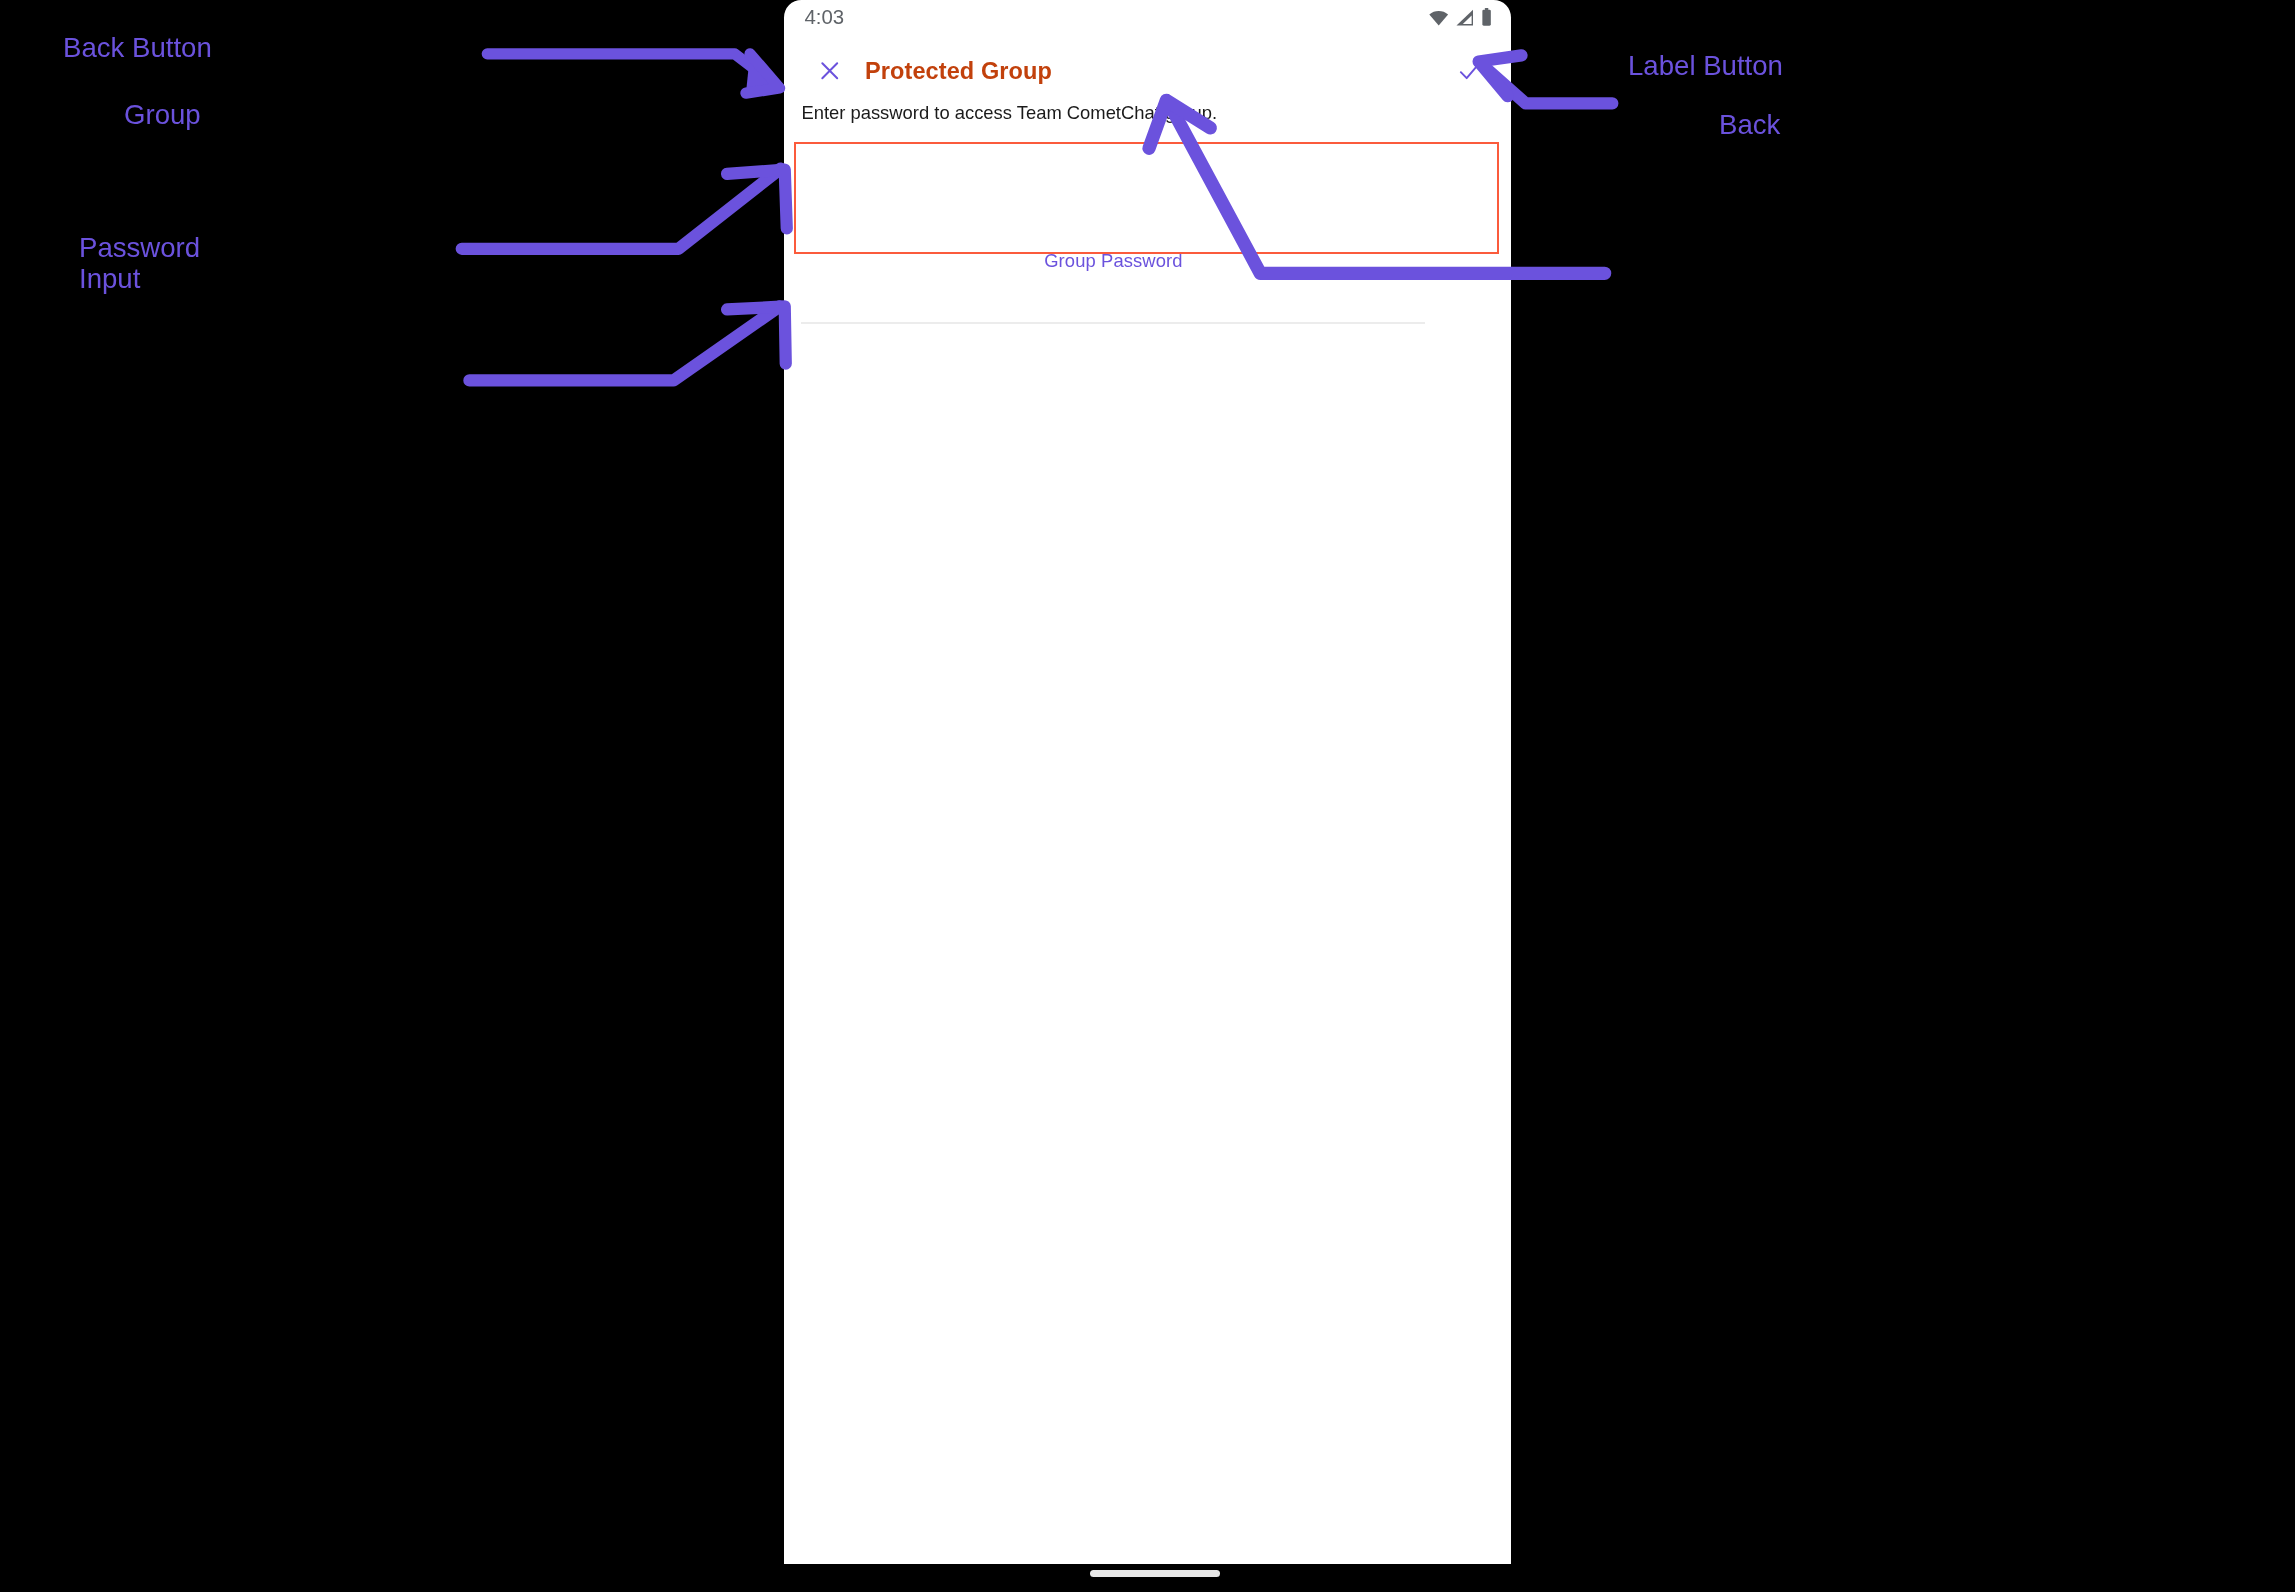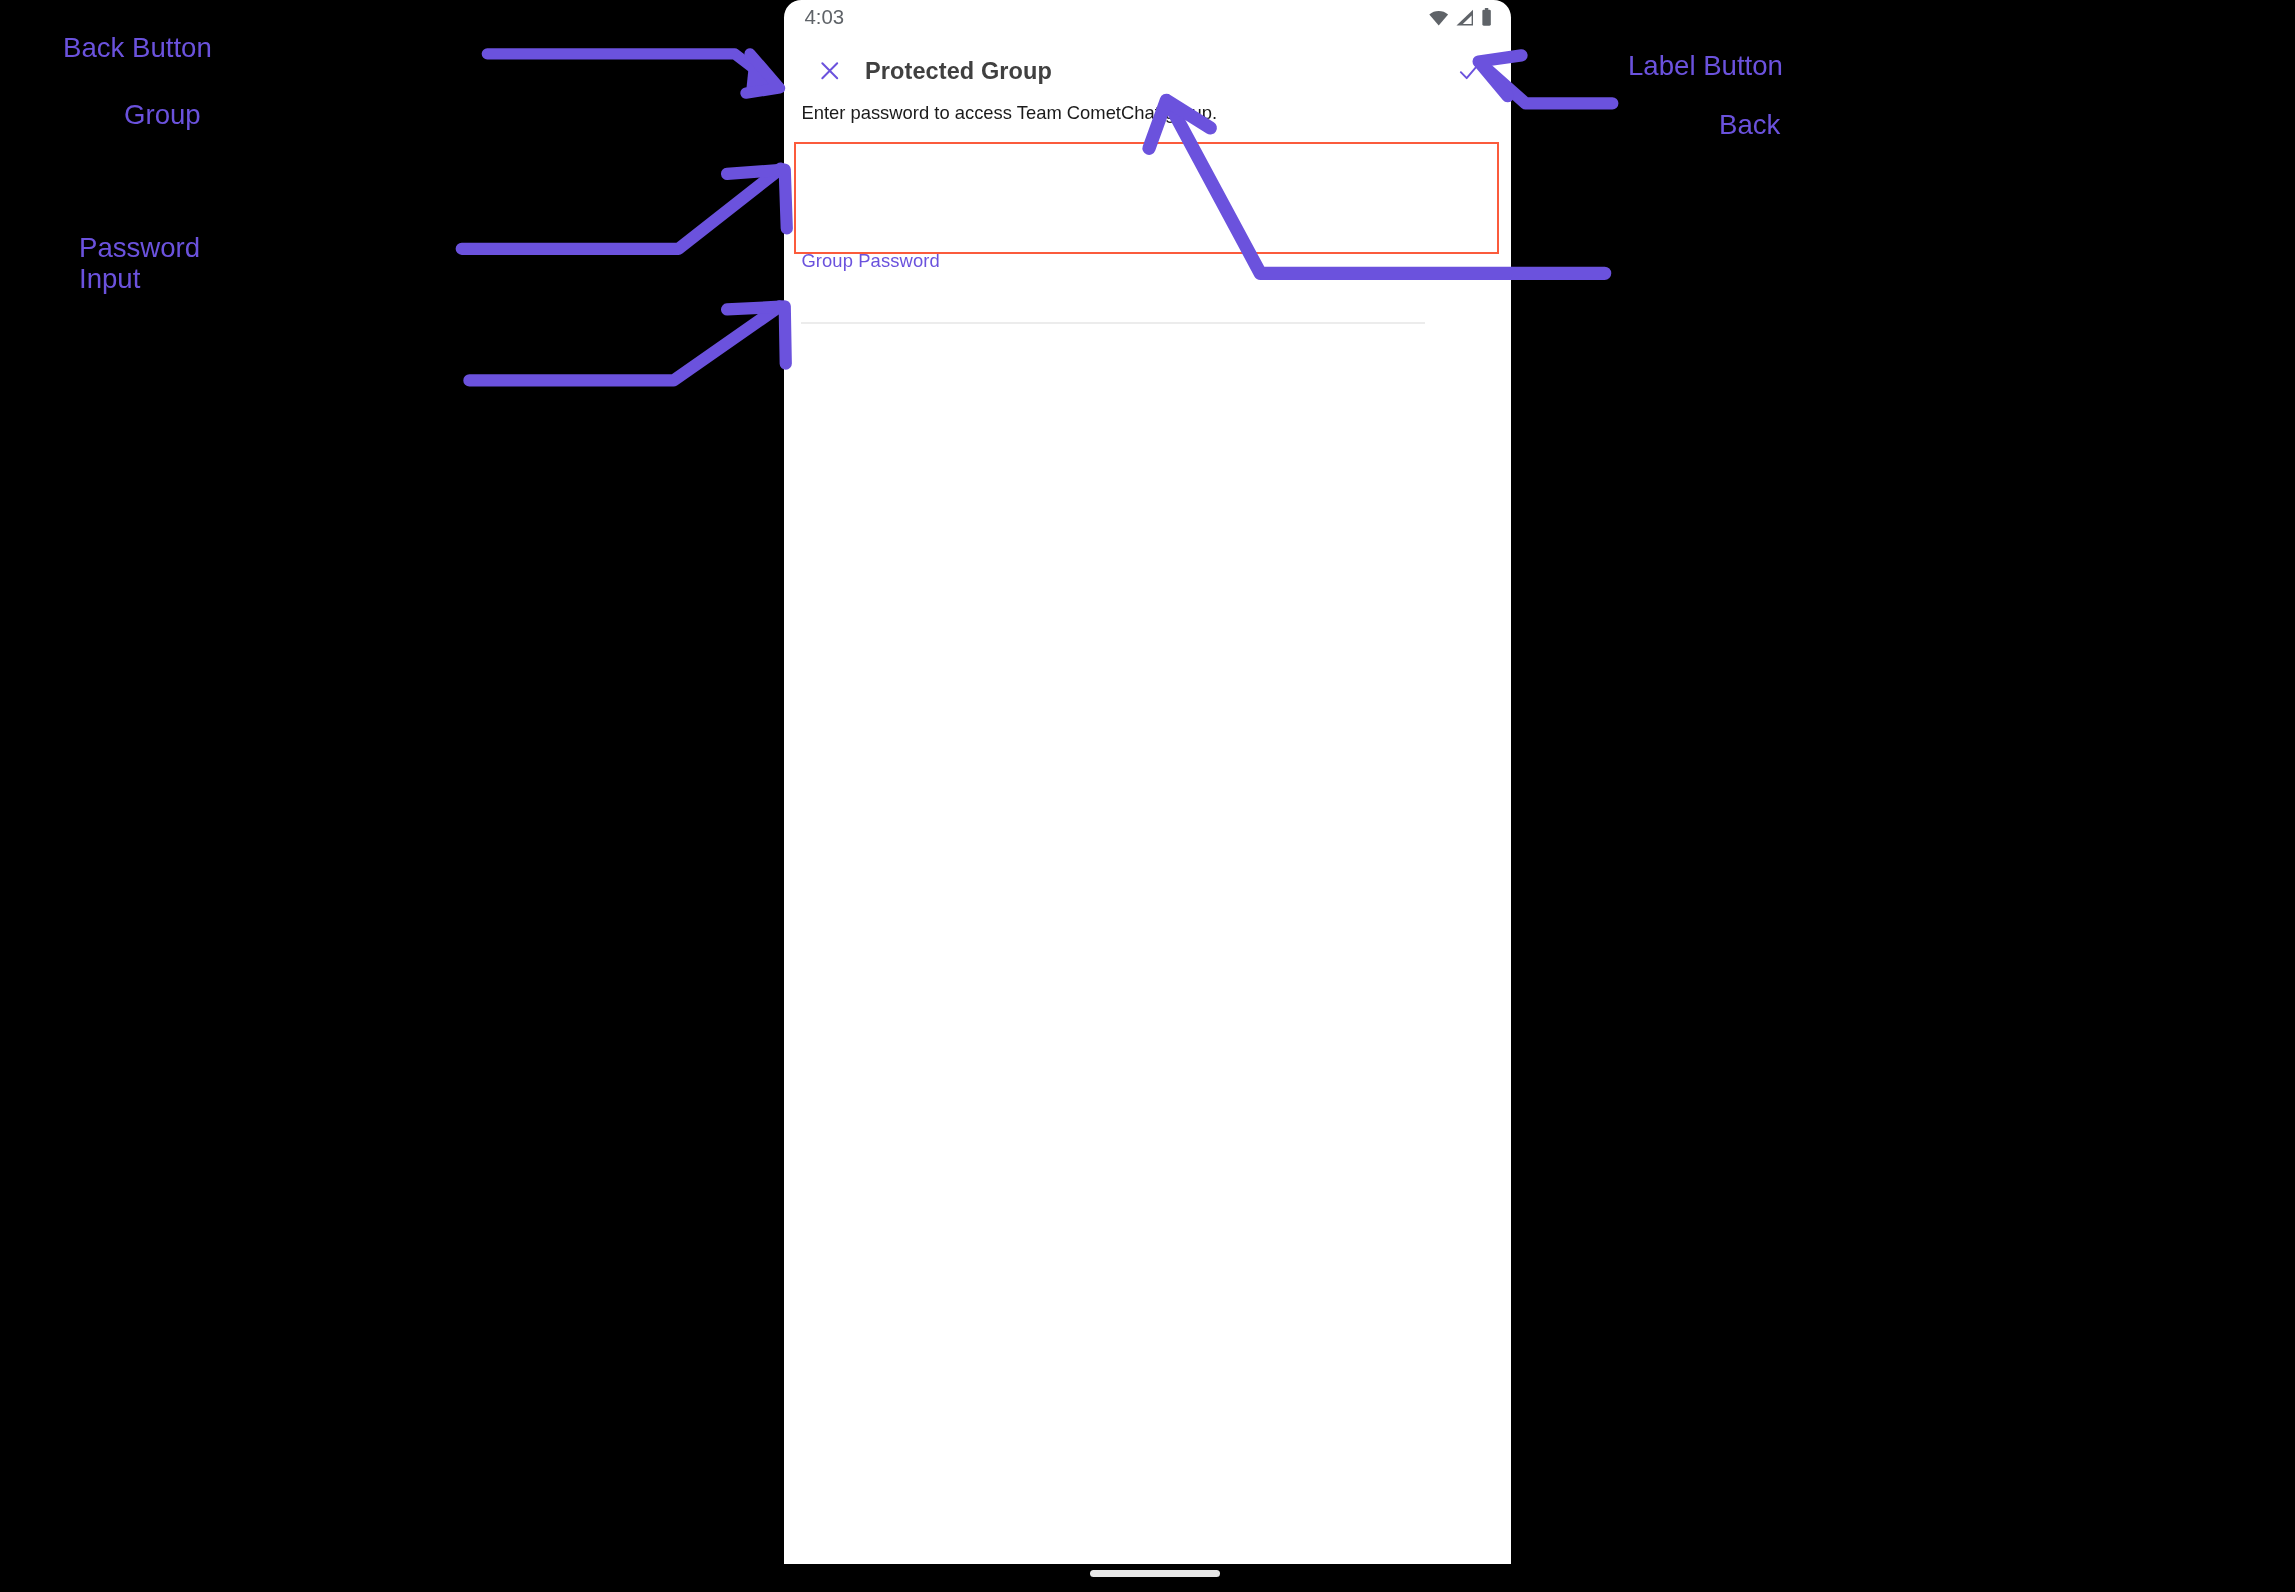--- a/index.html
+++ b/index.html
@@ -48,38 +48,38 @@
     cursor: pointer;
   }
   .appbar-action {
     position: absolute; right: 22.5px; top: 10.2px;
     width: 37px; height: 37px;
     display: flex; align-items: center; justify-content: center;
     cursor: pointer;
   }
   .appbar-title {
     position: absolute; left: 81px; top: 15.3px;
-    font-size: 23.5px; font-weight: bold; color: #404040;
+    font-size: 23.5px; font-weight: bold; color: #c2410c;
     letter-spacing: 0.1px;
   }
 
   
   .desc {
     position: absolute; left: 17.4px; top: 100px;
     width: 515px;
     font-size: 18.4px; line-height: 1.45; color: #1b1b1b;
   }
 
   
   .field {
     position: absolute; left: 17.4px; top: 250px;
     width: 624px;
   }
   .field-label {
-    font-size: 18.4px; color: #6B52DD; letter-spacing: 0.1px;
+    font-size: 18.4px; color: #6B52DD; letter-spacing: 0.1px; text-align: center;
   }
   .field-input {
     display: block;
     width: 100%;
     margin-top: 22.5px;
     border: none; outline: none;
     background: transparent;
     font-family: "Liberation Sans", sans-serif;
     font-size: 18.4px; color: #1b1b1b;
     padding: 0 0 5.1px 0;

